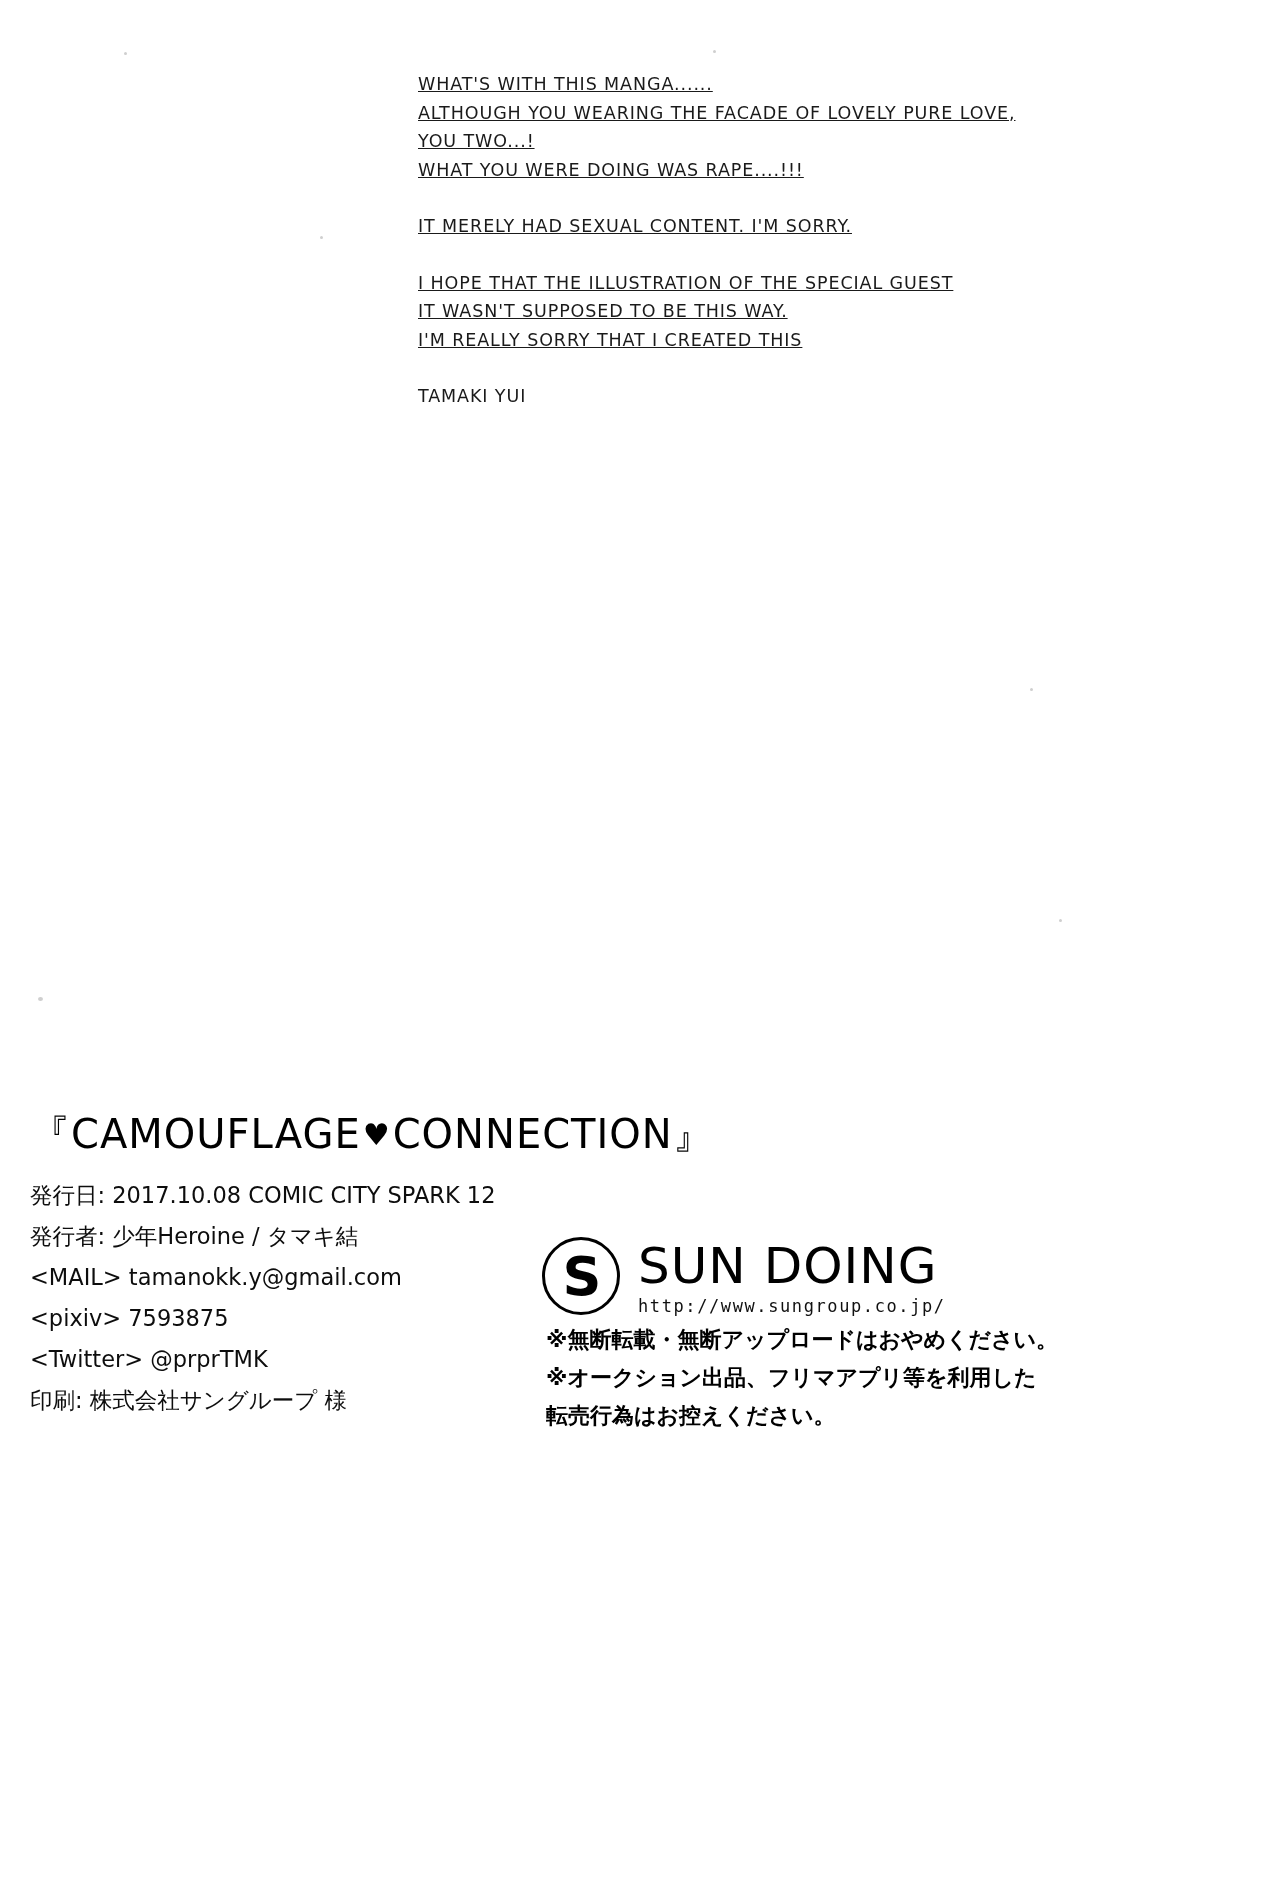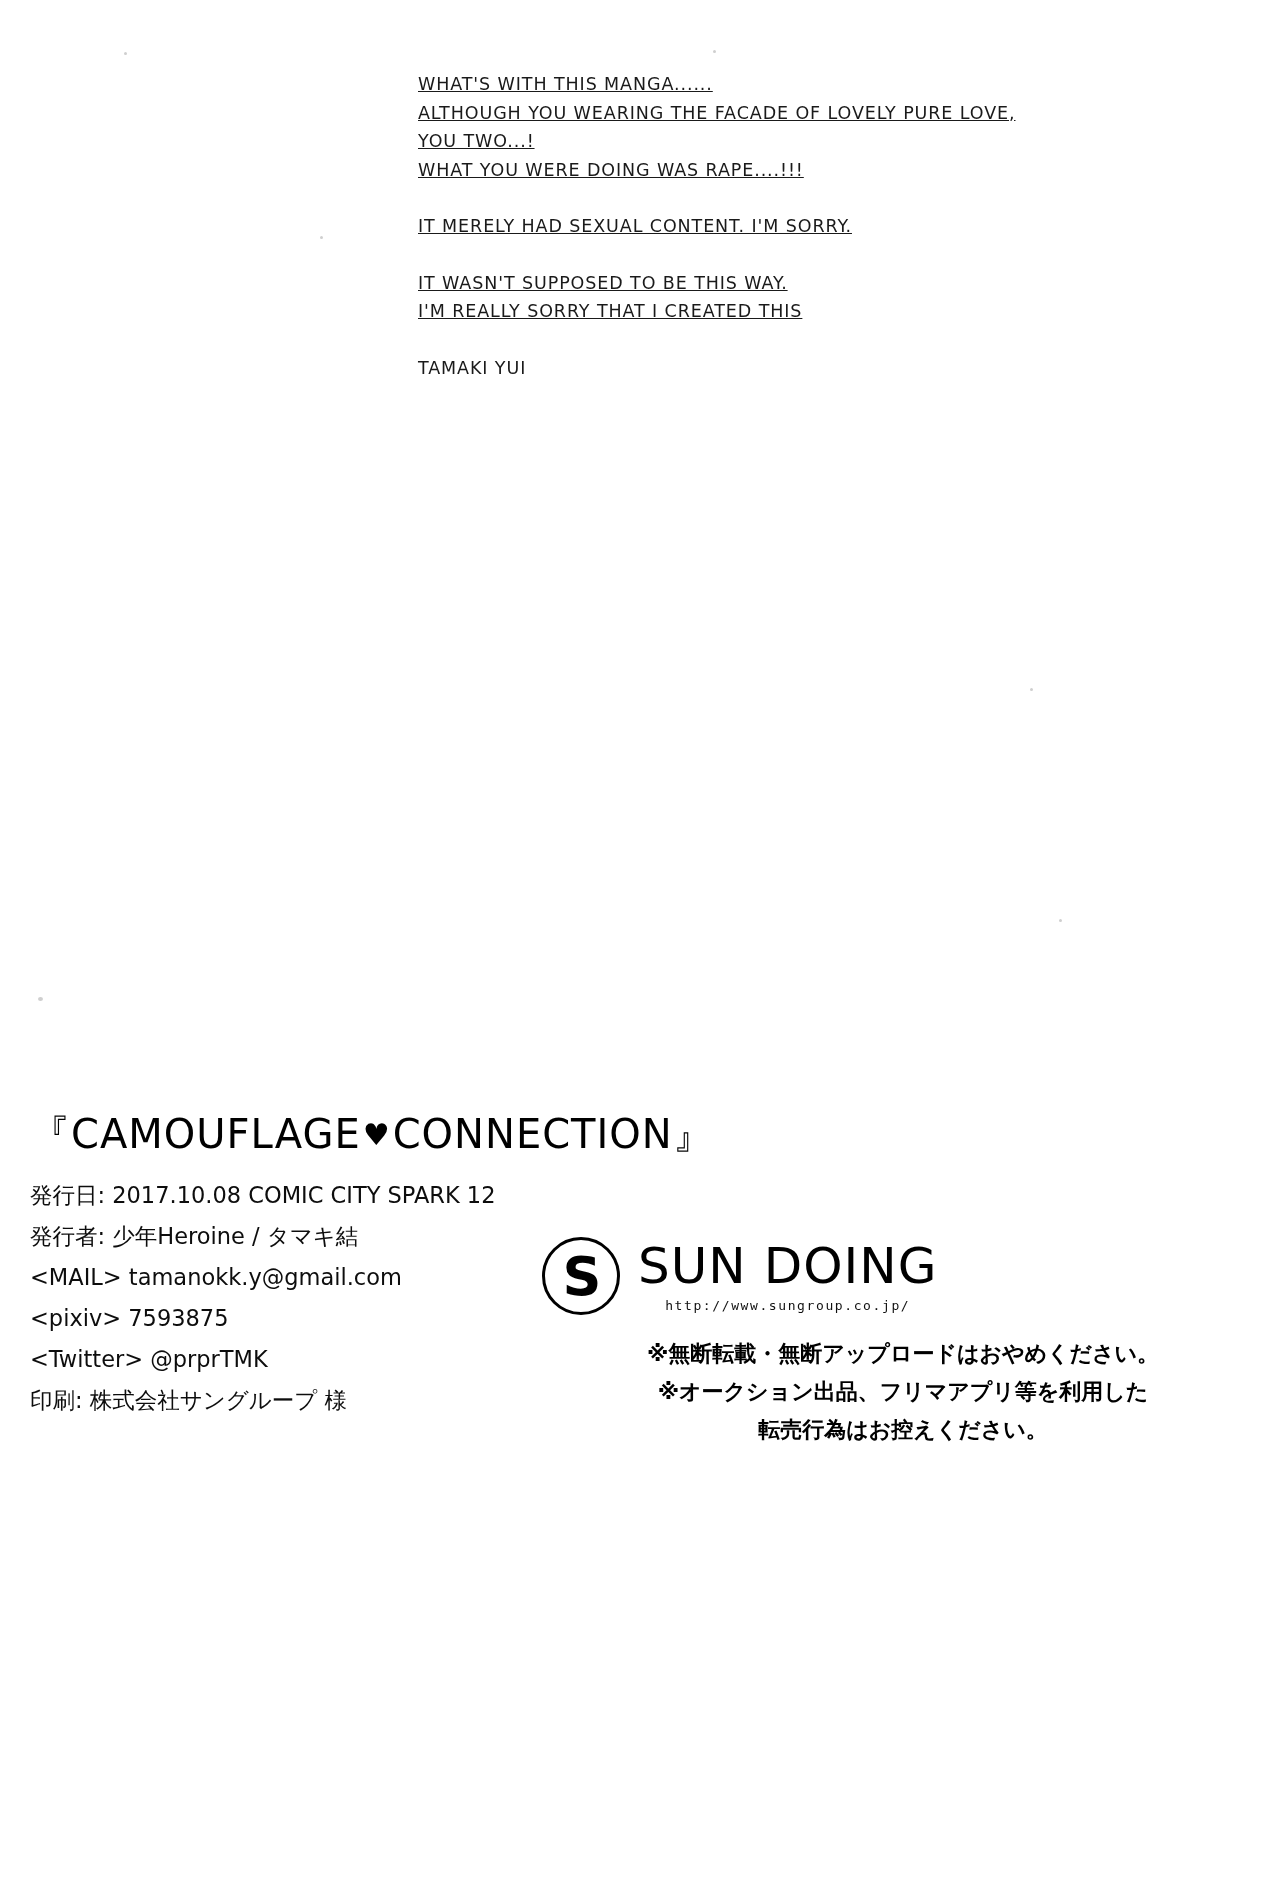--- a/index.html
+++ b/index.html
@@ -125,39 +125,37 @@
   #sungroup-name {
     font-family: "DejaVu Sans", sans-serif;
     font-size: 50px;
     letter-spacing: 1px;
     line-height: 56px;
     color: #000;
     white-space: nowrap;
   }
   #sungroup-url {
     font-family: "DejaVu Sans Mono", monospace;
-    font-size: 13px;
+    font-size: 17px;
     letter-spacing: 1.6px;
     line-height: 24px;
     color: #111;
     text-align: center;
     white-space: nowrap;
   }
   .notice-line {
     font-family: "DejaVu Sans", sans-serif;
     font-size: 22px;
     font-weight: bold;
     line-height: 38px;
     color: #000;
     white-space: nowrap;
   }
   #notices {
-    margin-top: 14px;
     margin-left: 6px;
-    text-align: center;
   }
 
   
   .speck {
     position: absolute;
     background: #cfcfcf;
     border-radius: 50%;
   }
 </style>
 </head>
@@ -168,20 +166,21 @@
   <div class="aw-line">ALTHOUGH YOU WEARING THE FACADE OF LOVELY PURE LOVE,</div>
   <div class="aw-line">YOU TWO...!</div>
   <div class="aw-line">WHAT YOU WERE DOING WAS RAPE....!!!</div>
 
   <div class="aw-gap"></div>
 
   <div class="aw-line">IT MERELY HAD SEXUAL CONTENT. I'M SORRY.</div>
 
   <div class="aw-gap"></div>
 
+  <div class="aw-line">I HOPE THAT THE ILLUSTRATION OF THE SPECIAL GUEST</div>
   <div class="aw-line">IT WASN'T SUPPOSED TO BE THIS WAY.</div>
   <div class="aw-line">I'M REALLY SORRY THAT I CREATED THIS</div>
 
   <div class="aw-gap"></div>
 
   <div class="aw-sign">TAMAKI YUI</div>
 </div>
 
 <div id="colophon">
 

